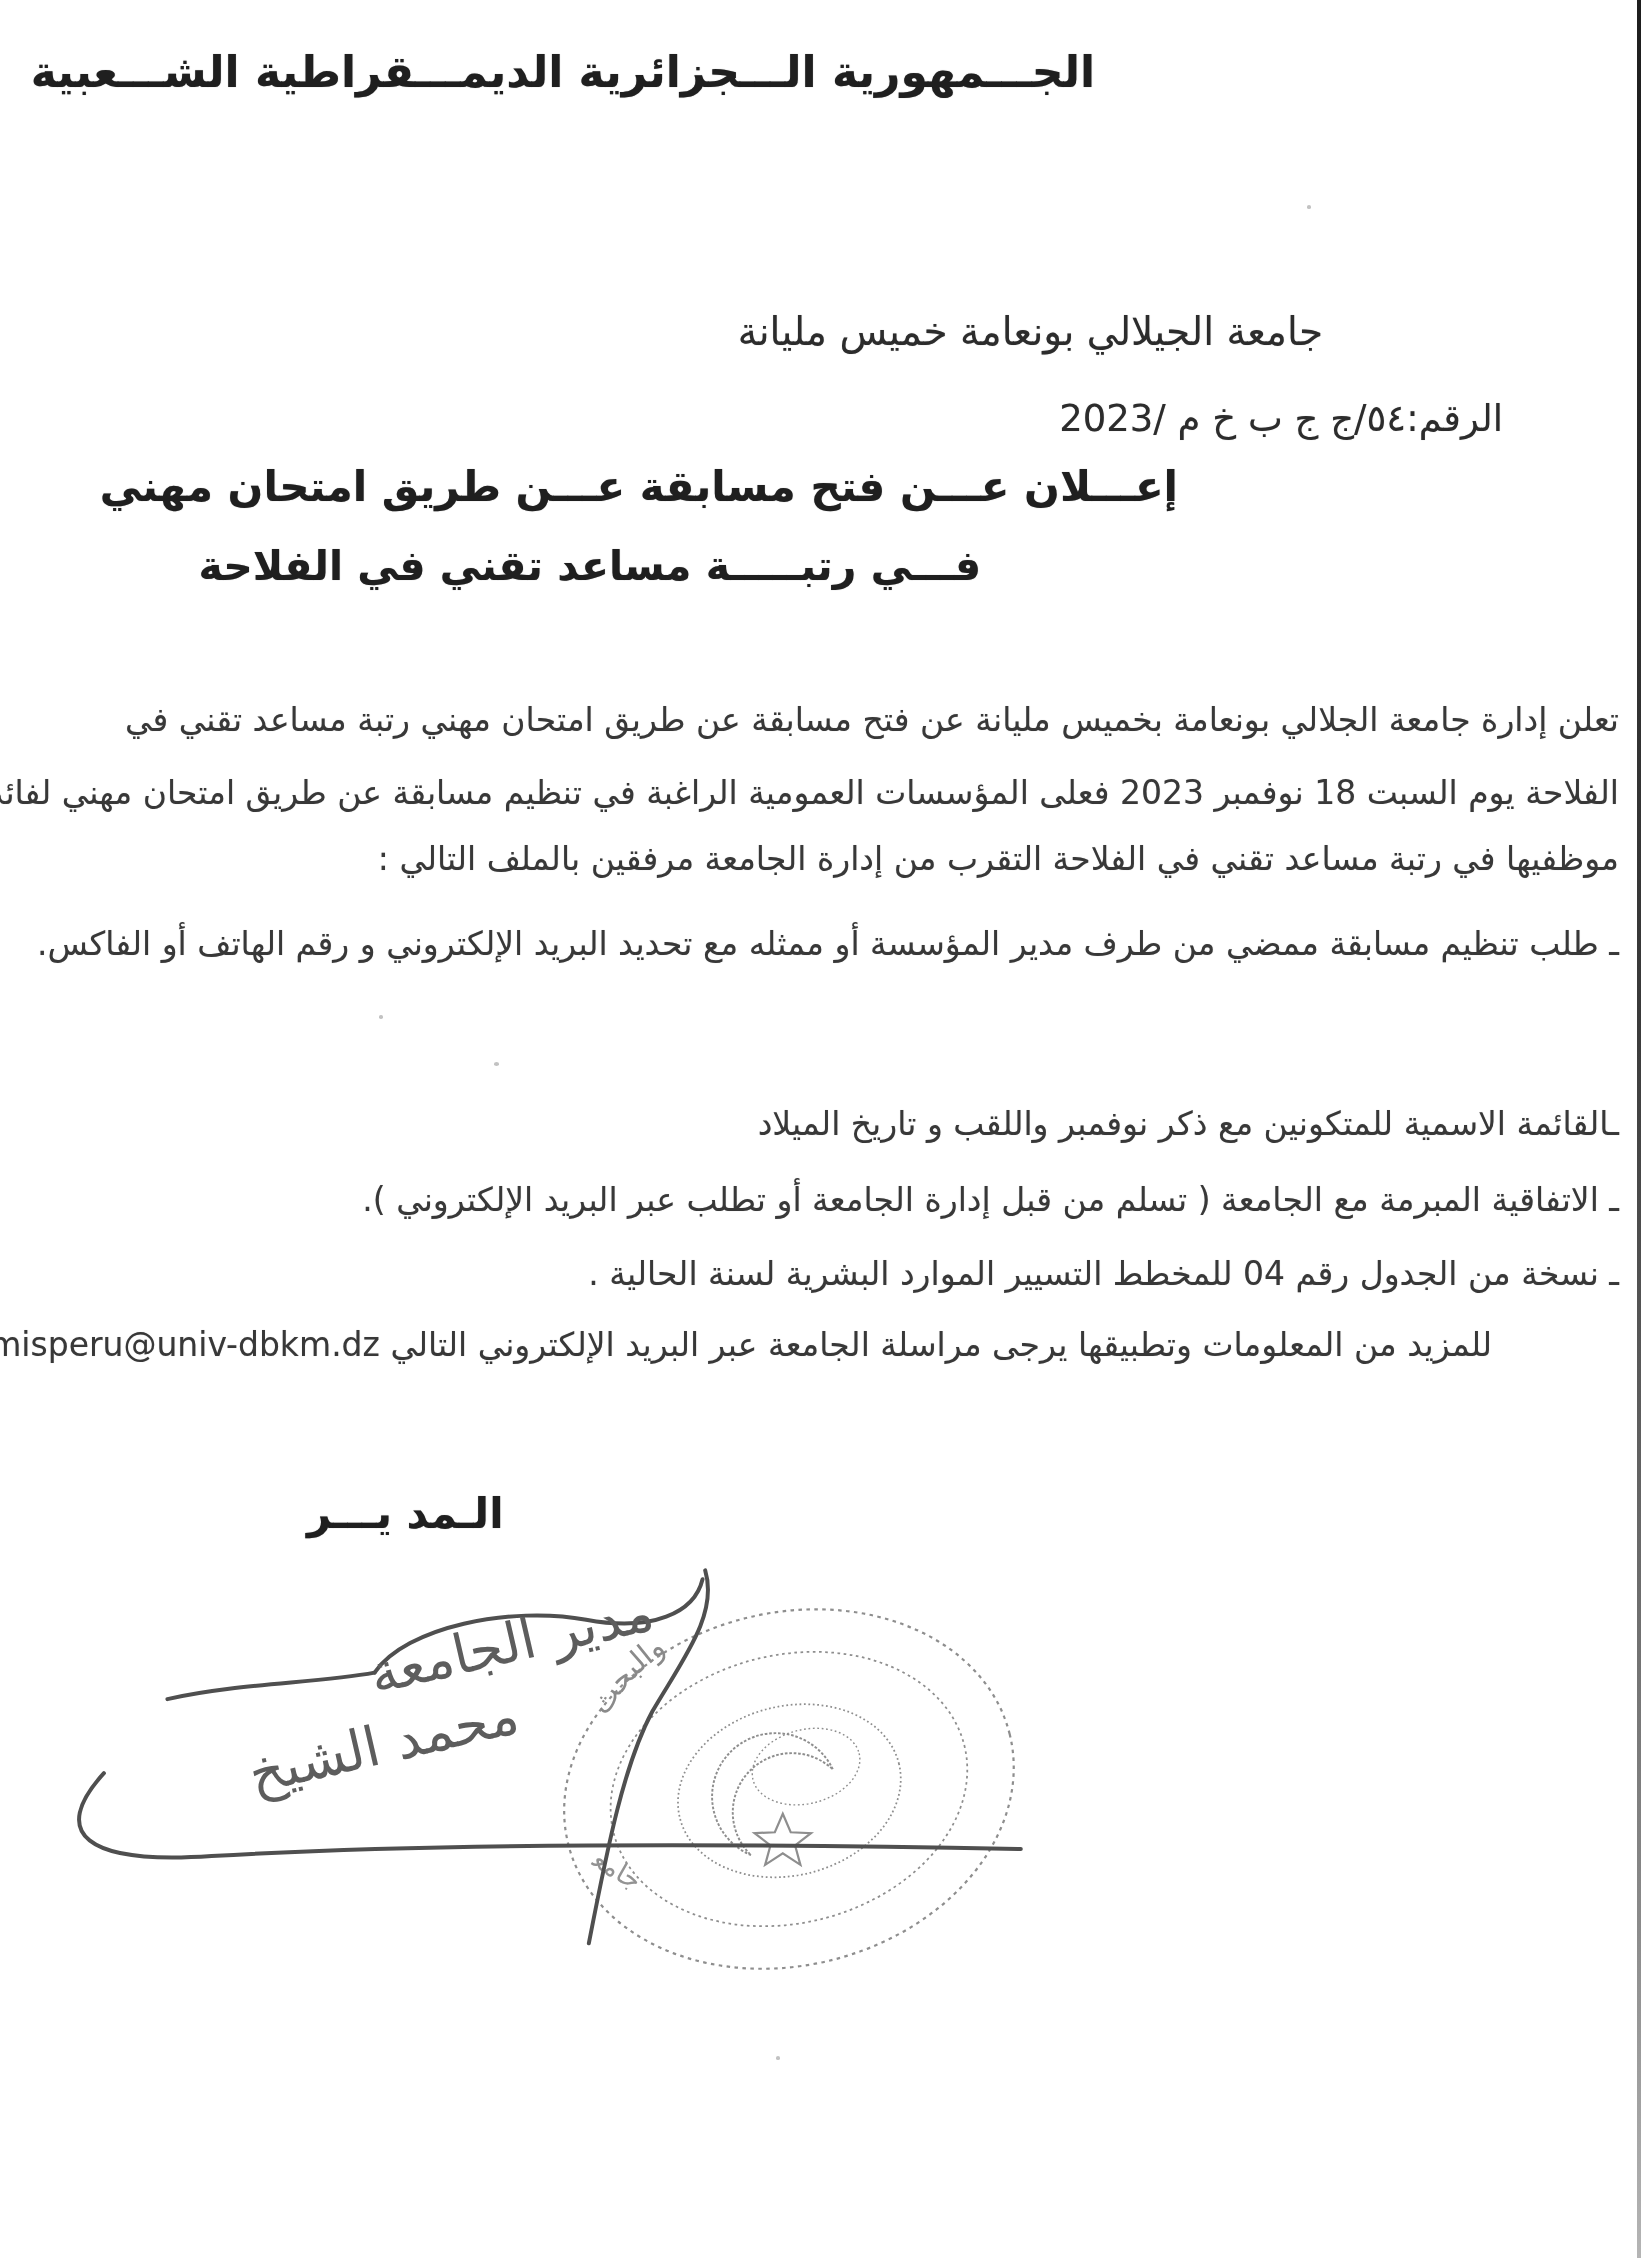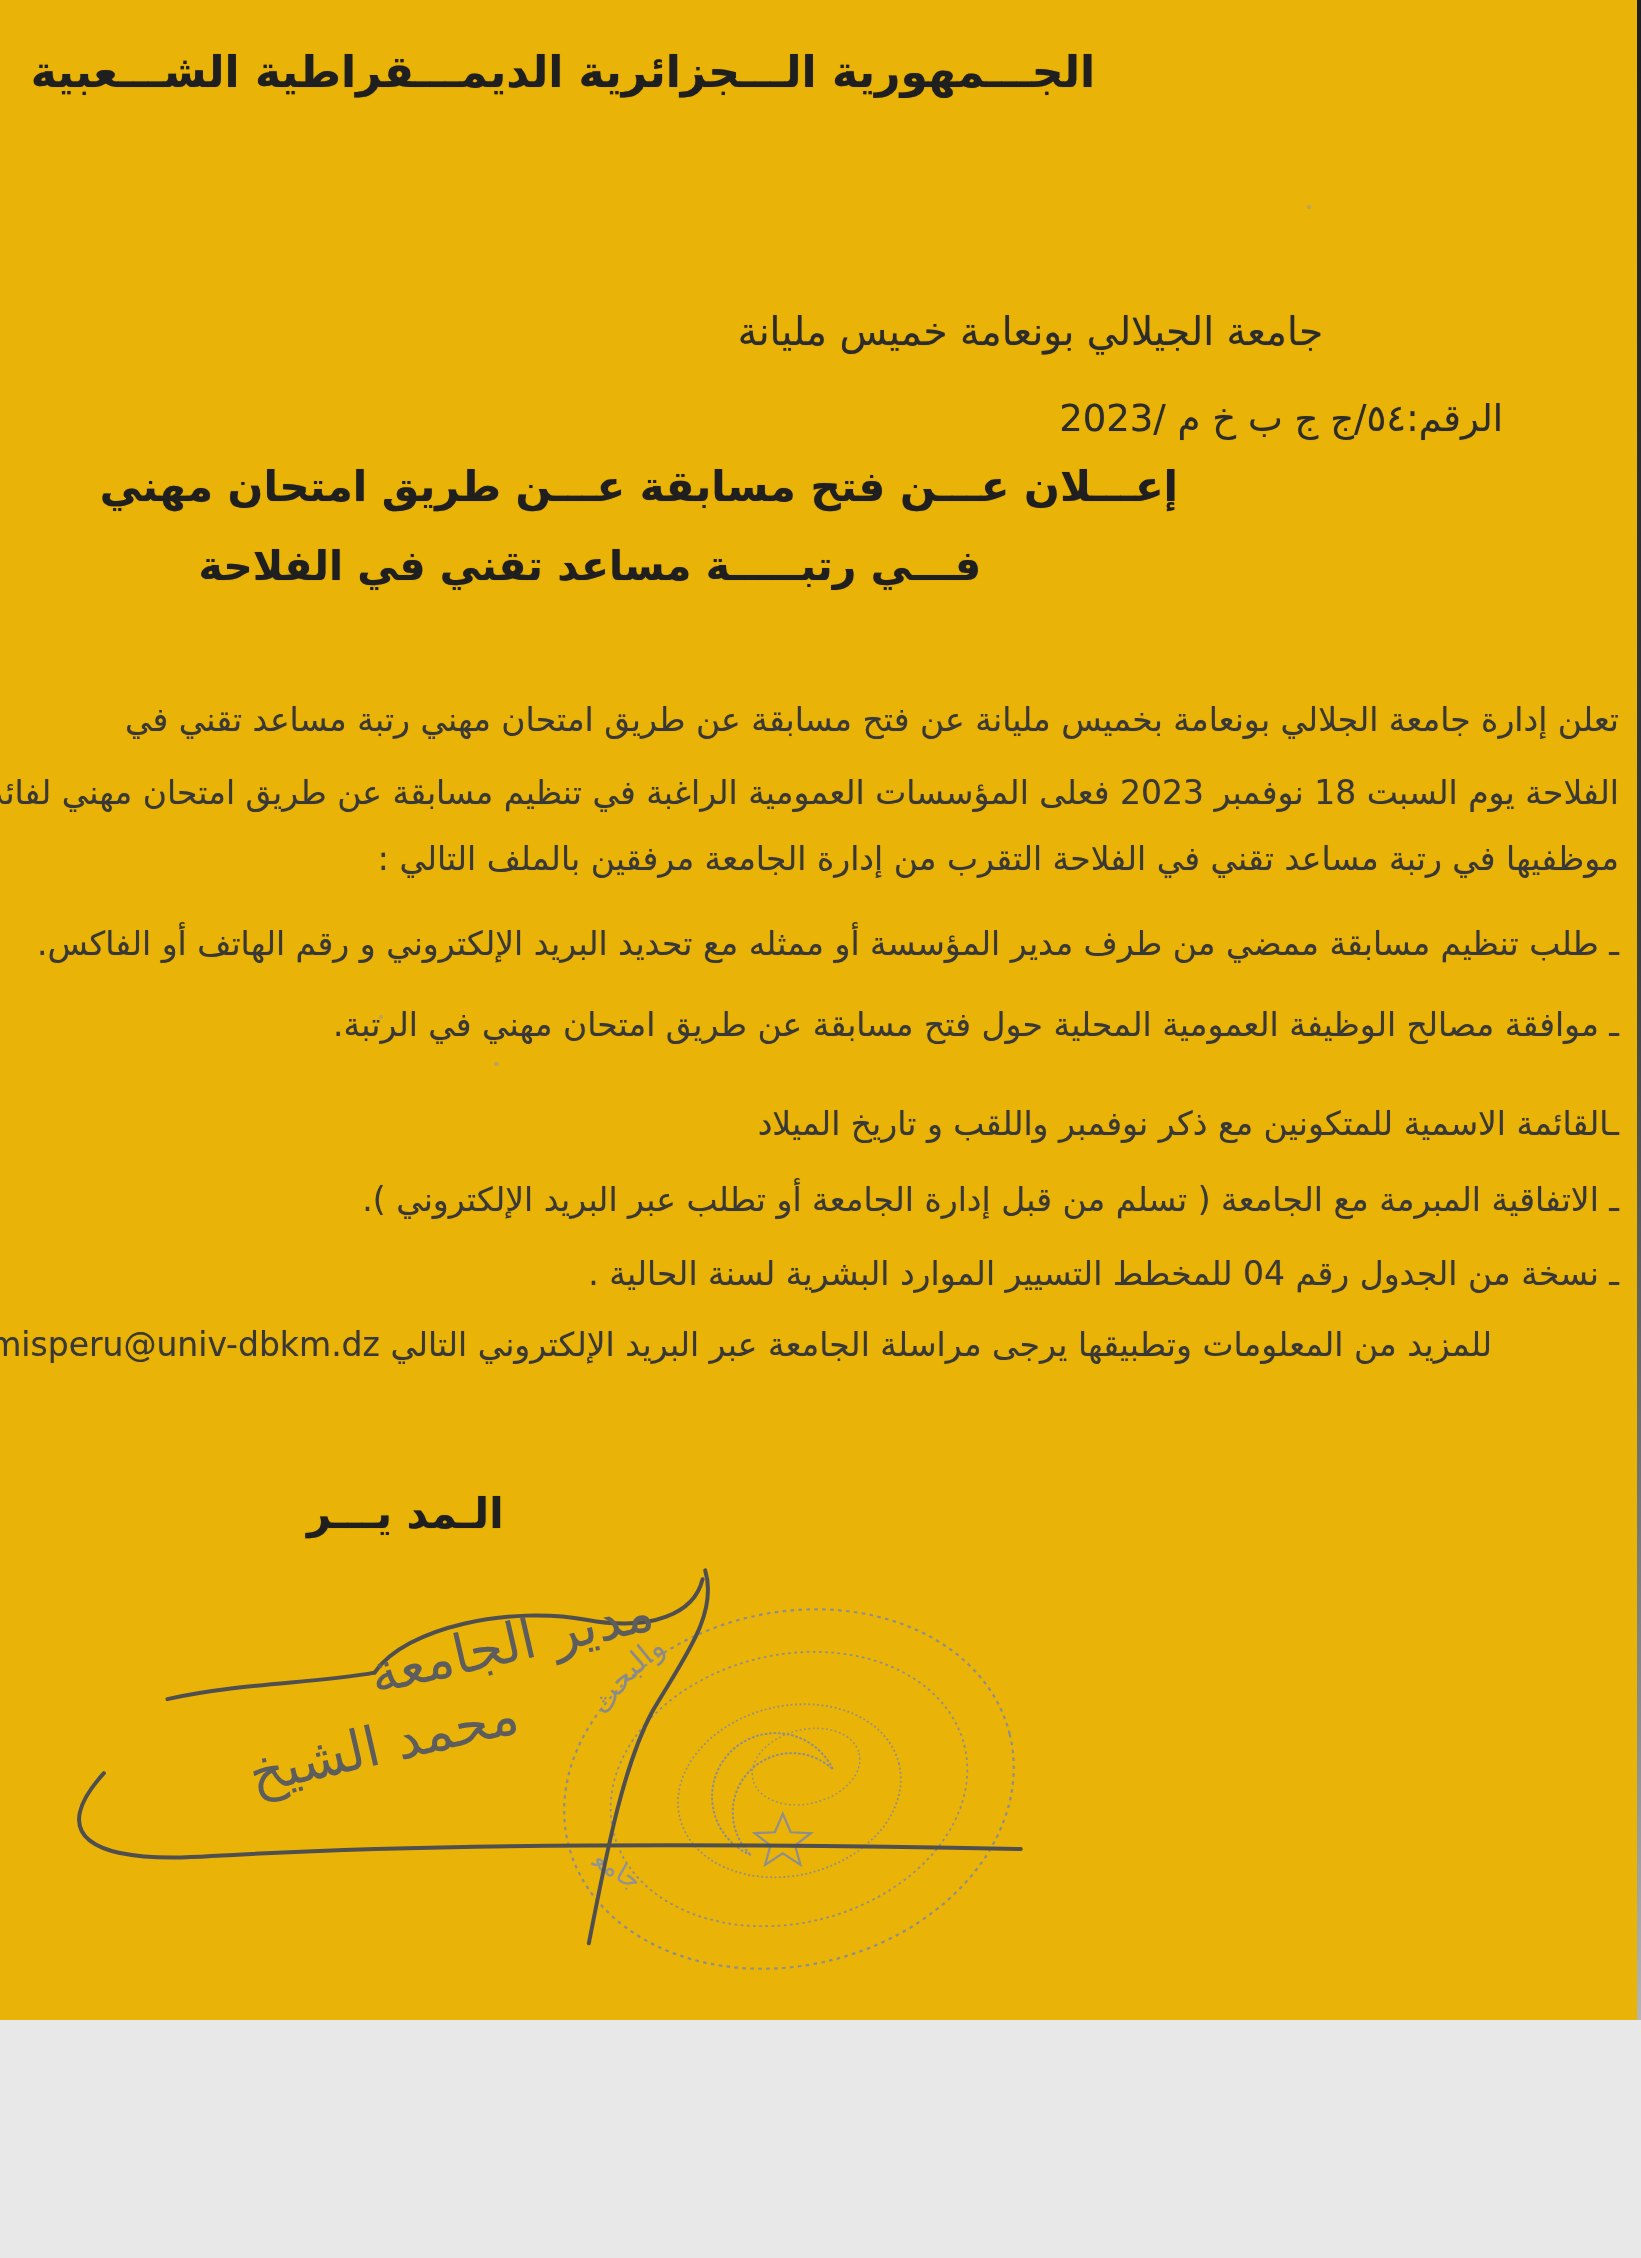--- a/index.html
+++ b/index.html
@@ -1,21 +1,21 @@
 <!DOCTYPE html>
 <html lang="ar" style="font-size:14px"><head>
 <meta charset="utf-8">
 <style>
   html, body { margin: 0; padding: 0; background: #e8e8e8; }
   .page {
     position: relative;
     width: 1642px;
-    height: 2020px;
+    height: 2258px;
     margin: 0 auto;
-    background: #eab308;
+    background: #ffffff;
     overflow: hidden;
     direction: rtl;
     font-family: "DejaVu Sans", sans-serif;
     color: #353535;
   }
   .scan-edge {
     position: absolute; top: 0; right: 0; width: 5.3px; height: 100%;
     background: linear-gradient(180deg, #1e1e1e 0%, #3a3a3a 45%, #8a8a8a 85%, #b5b5b5 100%);
   }
   .line { position: absolute; white-space: nowrap; }
@@ -54,21 +54,20 @@
   <div class="line refnum">الرقم:٥٤/ج ج ب خ م /2023</div>
 
   <div class="line bold title1">إعـــلان عـــن فتح مسابقة عـــن طريق امتحان مهني</div>
   <div class="line bold title2">فـــي رتبـــــة مساعد تقني في الفلاحة</div>
 
   <div class="line bodytext p1">تعلن إدارة جامعة الجلالي بونعامة  بخميس مليانة عن فتح مسابقة عن طريق امتحان مهني رتبة مساعد تقني في</div>
   <div class="line bodytext p2">الفلاحة يوم السبت 18 نوفمبر 2023  فعلى المؤسسات العمومية الراغبة في تنظيم مسابقة عن طريق امتحان مهني  لفائدة</div>
   <div class="line bodytext p3">موظفيها في رتبة مساعد تقني في الفلاحة  التقرب من إدارة الجامعة مرفقين بالملف التالي :</div>
 
   <div class="line bodytext b1">ـ طلب تنظيم  مسابقة ممضي من طرف مدير المؤسسة أو ممثله مع تحديد البريد الإلكتروني و رقم الهاتف أو الفاكس.</div>
-  <div class="line bodytext b2">ـ موافقة مصالح الوظيفة العمومية المحلية حول فتح مسابقة عن طريق امتحان مهني في الرتبة.</div>
   <div class="line bodytext b3">ـالقائمة الاسمية للمتكونين مع ذكر نوفمبر واللقب و تاريخ الميلاد</div>
   <div class="line bodytext b4">ـ الاتفاقية المبرمة مع الجامعة ( تسلم من قبل إدارة الجامعة أو تطلب عبر البريد الإلكتروني ).</div>
   <div class="line bodytext b5">ـ نسخة من الجدول رقم 04 للمخطط التسيير الموارد البشرية لسنة الحالية .</div>
 
   <div class="line bodytext contact">للمزيد من المعلومات وتطبيقها يرجى مراسلة الجامعة عبر البريد الإلكتروني التالي khemisperu@univ-dbkm.dz</div>
 
   <div class="line bold director">الـمد يـــر</div>
 
   <div class="sig-block">
     <svg width="1023" height="432" viewBox="0 0 1160 490" xmlns="http://www.w3.org/2000/svg">

